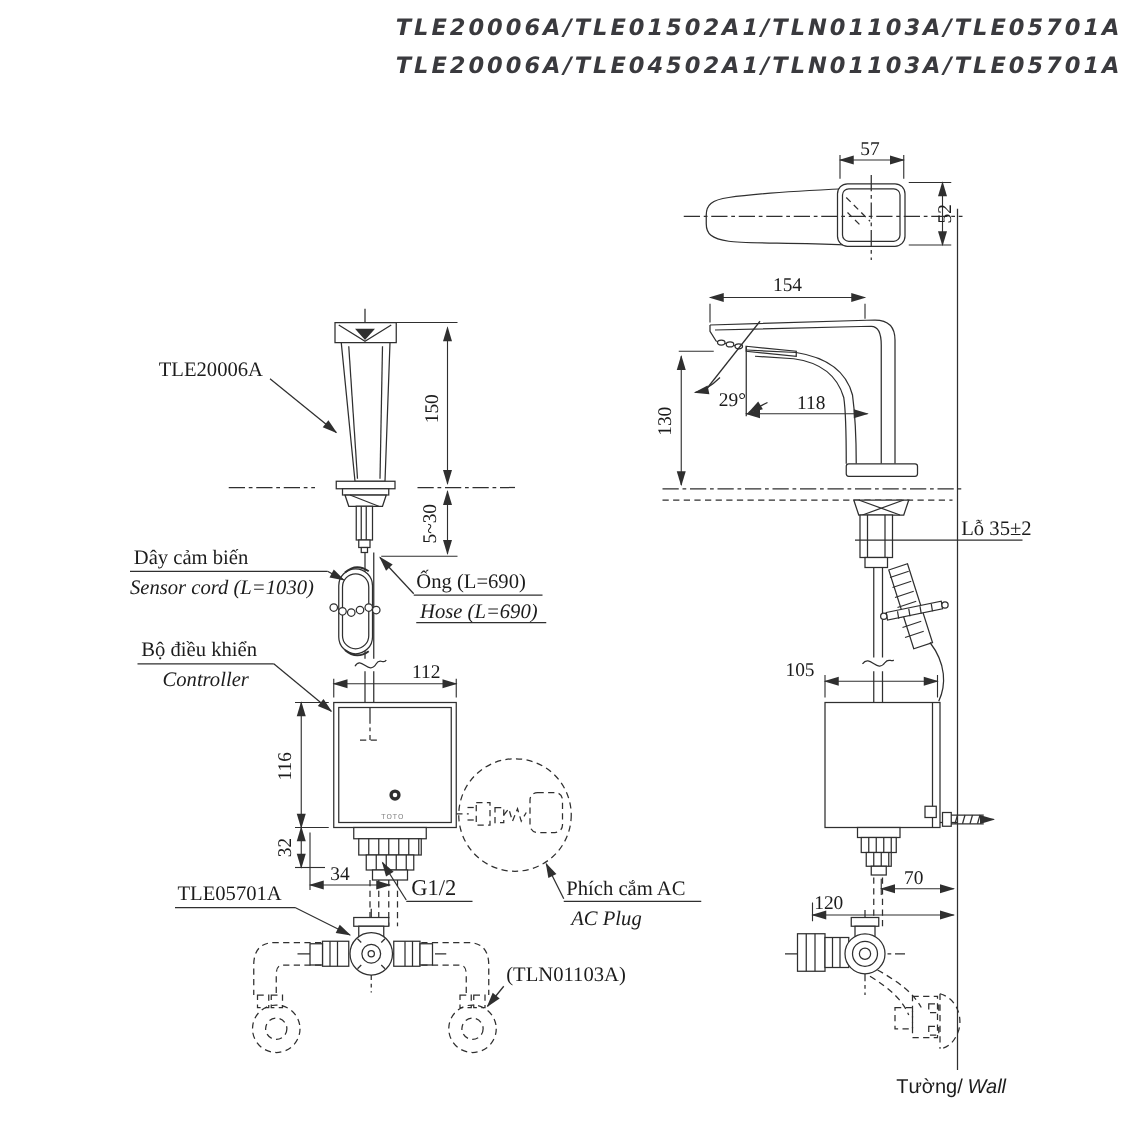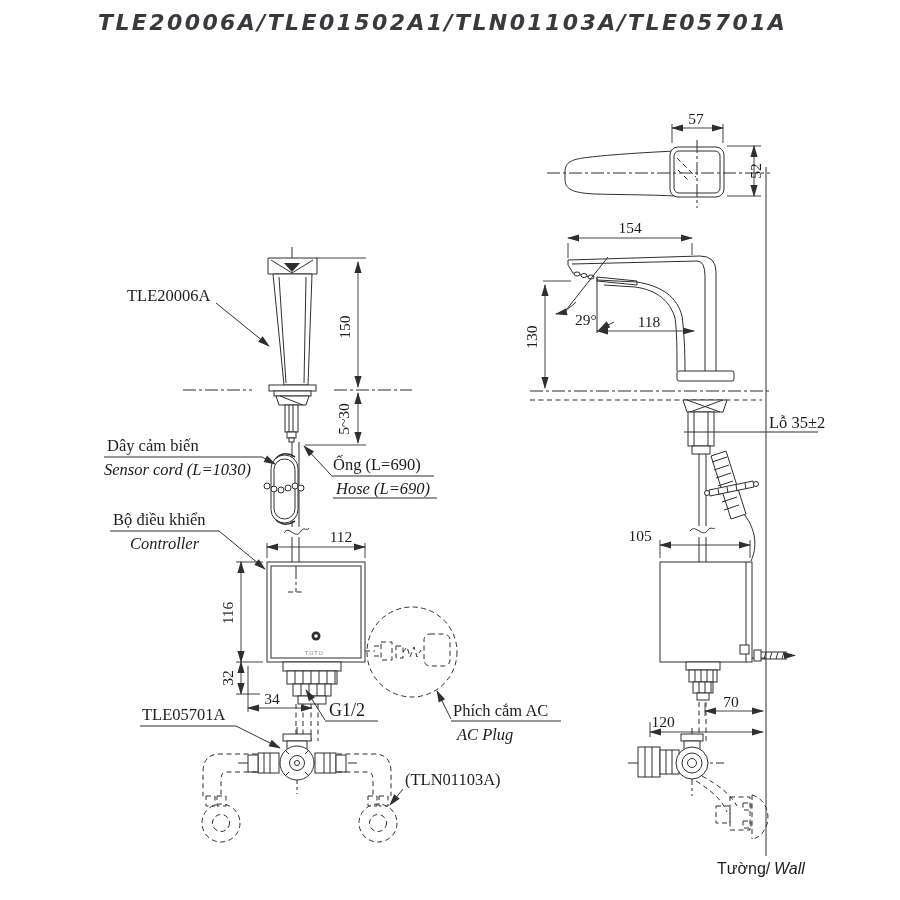--- a/index.html
+++ b/index.html
@@ -1,40 +1,41 @@
 <!DOCTYPE html>
 <html><head>
 <meta charset="utf-8">
 <style>
   html,body{margin:0;padding:0;background:#fff;}
   #stage{position:relative;width:900px;height:900px;background:#fff;overflow:hidden;
          font-family:"Liberation Serif","DejaVu Serif",serif;}
   #title-block{position:absolute;top:8px;left:98px;width:800px;}
   .title-line{font-family:"DejaVu Sans","Liberation Sans",sans-serif;
-              font-style:italic;font-weight:700;font-size:22px;line-height:30px;
-              letter-spacing:2.4px;color:#3a3a3e;white-space:nowrap;}
+              font-style:italic;font-weight:700;font-size:18px;line-height:30px;
+              letter-spacing:2.4px;color:#3a3a3e;white-space:nowrap;text-align:right;}
   svg{position:absolute;top:0;left:0;}
   .ln{stroke:#2f2f2f;stroke-width:1;fill:none;}
   .ln2{stroke:#2f2f2f;stroke-width:1.6;fill:none;}
   .fw{fill:#ffffff;stroke:#2f2f2f;stroke-width:1;}
   .dim{stroke:#2f2f2f;stroke-width:0.9;fill:none;}
   .dsh{stroke-dasharray:5 3.5;}
   .cdot{stroke-dasharray:13 3 3 3;}
   text{font-family:"Liberation Serif","DejaVu Serif",serif;font-size:16.5px;fill:#1c1c1c;}
   .it{font-style:italic;}
   .sm{font-size:15.5px;}
   .sans{font-family:"Liberation Sans","DejaVu Sans",sans-serif;font-size:16px;}
   .logo{font-family:"DejaVu Sans",sans-serif;font-size:5.5px;letter-spacing:.8px;fill:#848484;}
 </style>
 </head>
 <body>
 <div id="stage">
 
   <div id="title-block">
     <div class="title-line">TLE20006A/TLE01502A1/TLN01103A/TLE05701A</div>
+    <div class="title-line">TLE20006A/TLE04502A1/TLN01103A/TLE05701A</div>
   </div>
 
   <svg width="900" height="900" viewBox="0 0 900 900">
     <defs>
       <marker id="ma" orient="auto" markerUnits="userSpaceOnUse" markerWidth="14" markerHeight="10" refX="12" refY="5">
         <path d="M13,5 L1,1.4 L1,8.6 Z" fill="#2f2f2f"></path>
       </marker>
       <marker id="mb" orient="auto" markerUnits="userSpaceOnUse" markerWidth="14" markerHeight="10" refX="2" refY="5">
         <path d="M1,5 L13,1.4 L13,8.6 Z" fill="#2f2f2f"></path>
       </marker>

